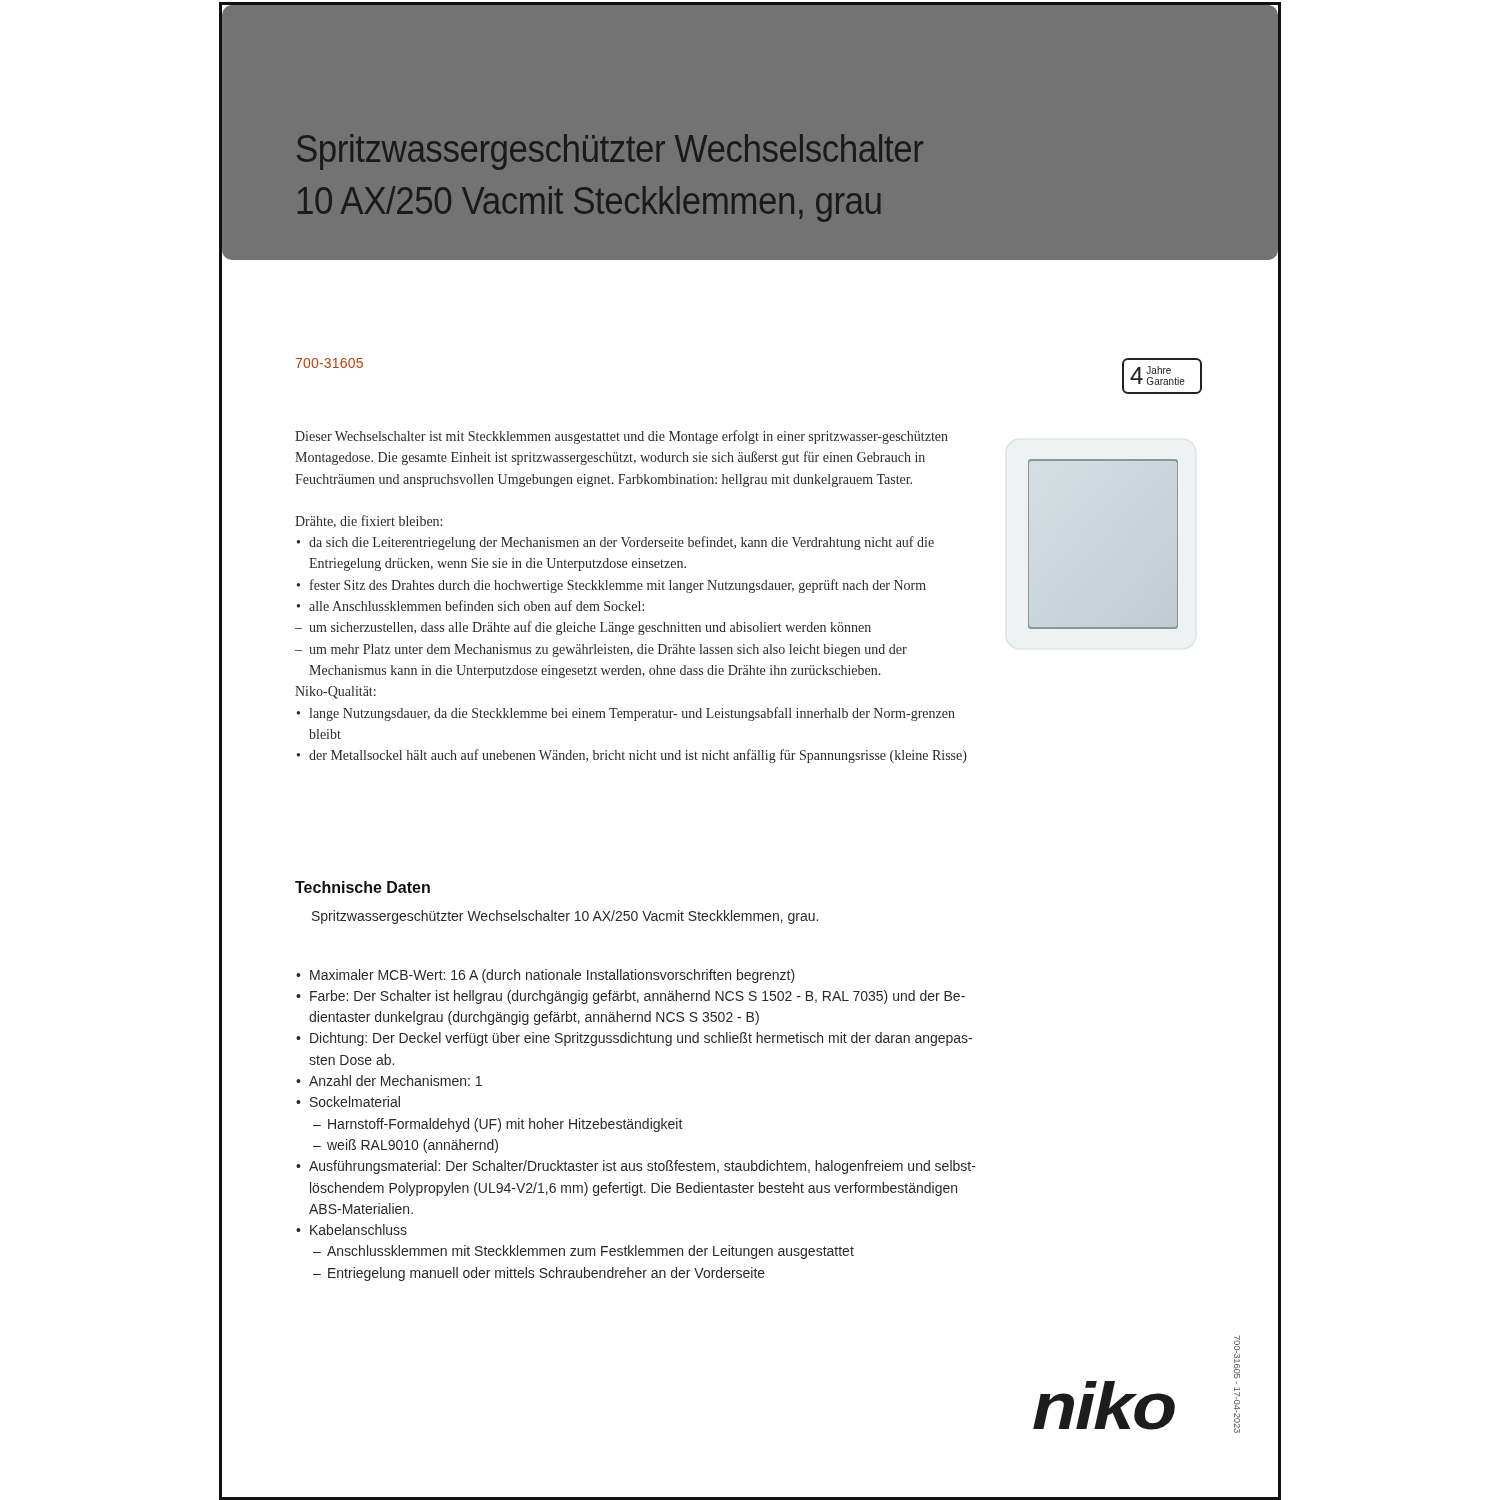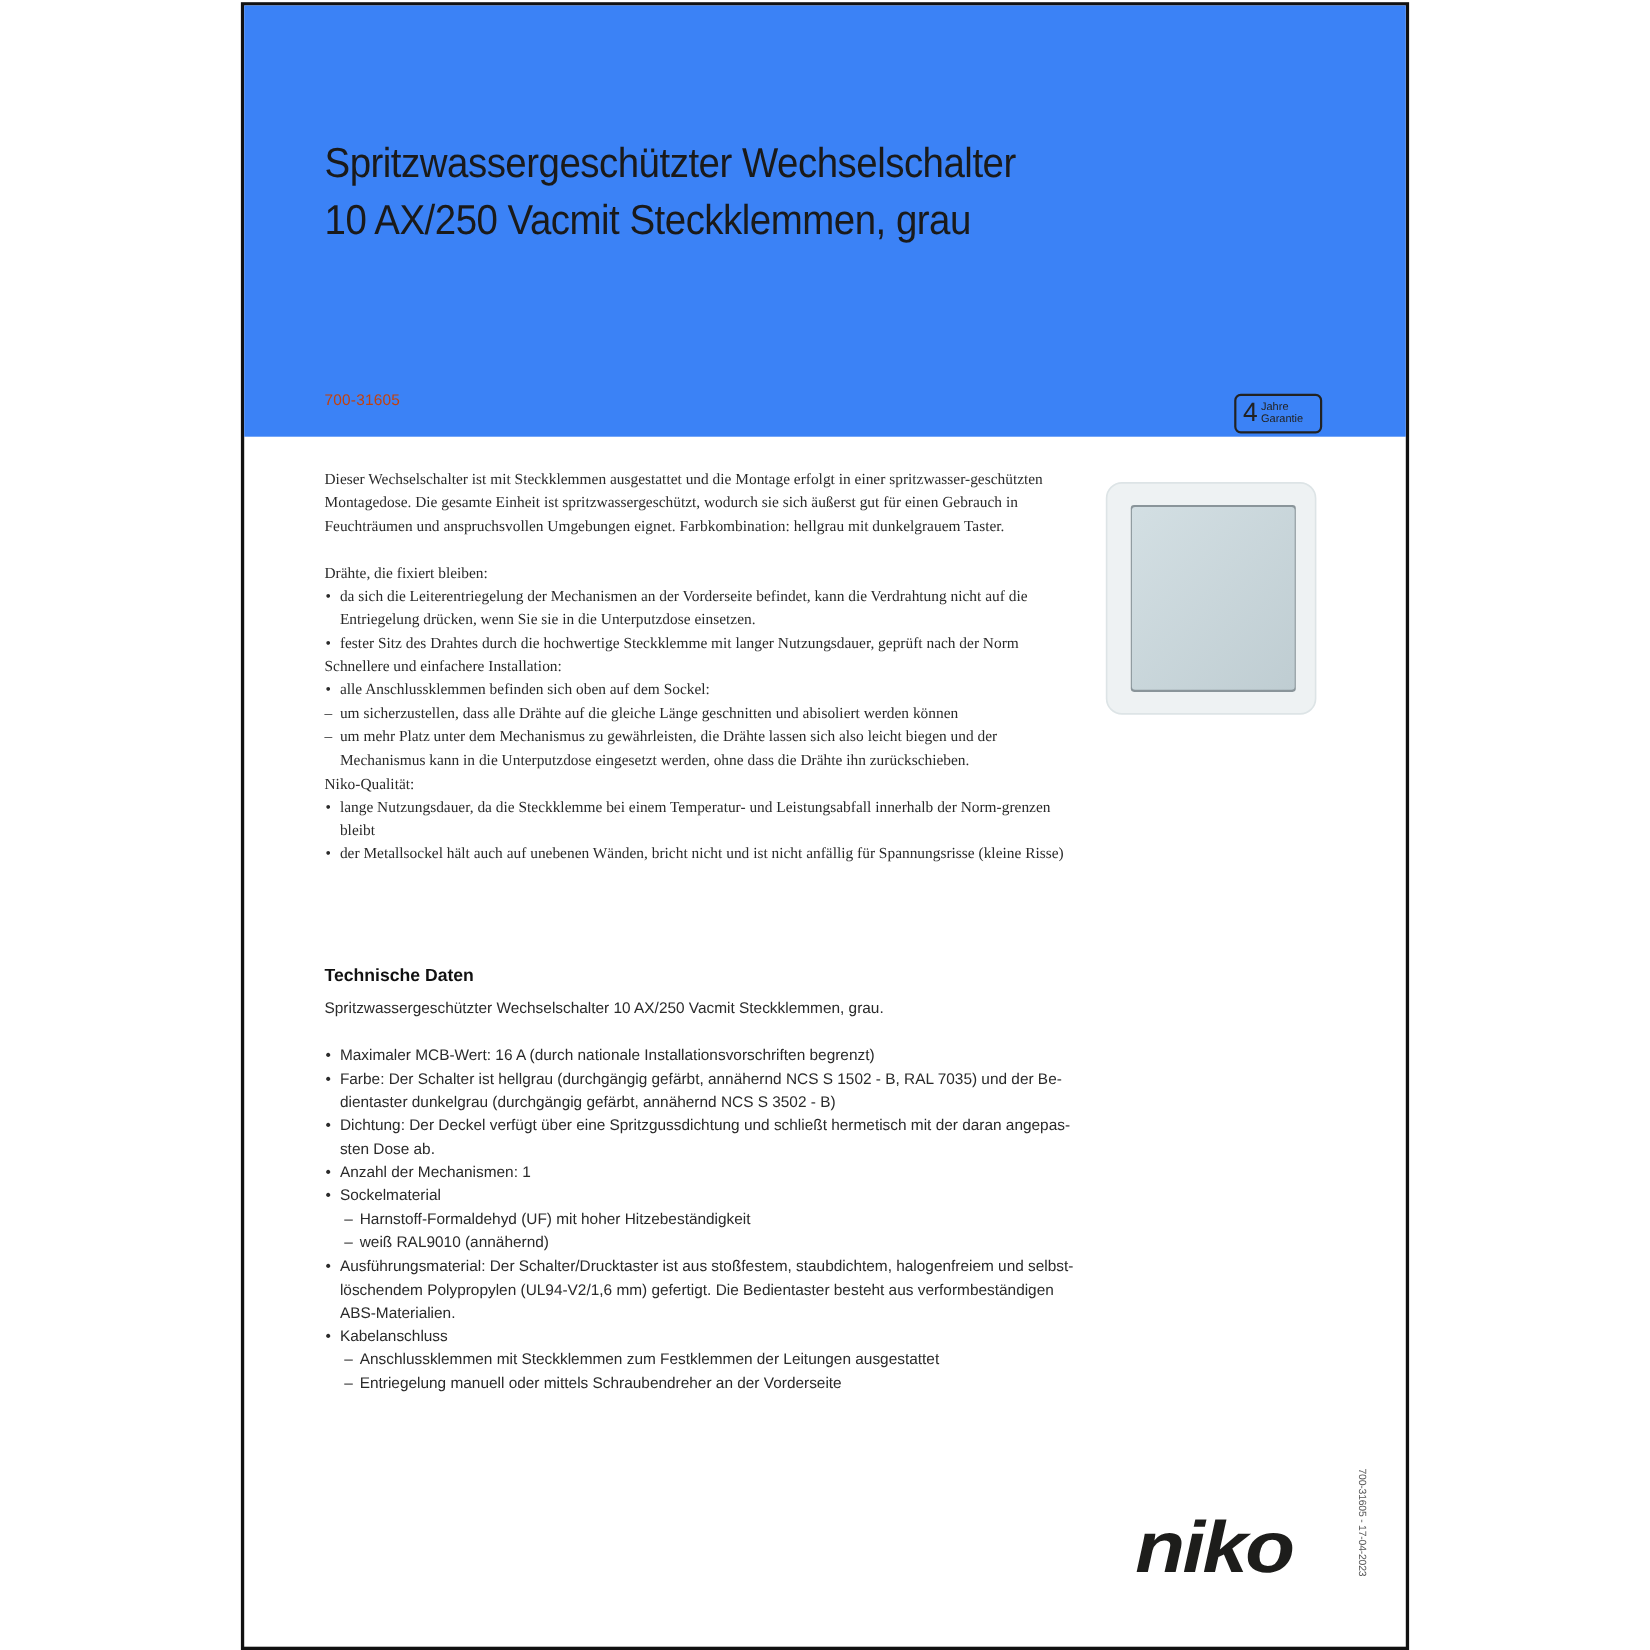--- a/index.html
+++ b/index.html
@@ -2,22 +2,23 @@
 <html><head>
   <meta charset="utf-8">
   <style>
     html, body { margin: 0; padding: 0; background: #ffffff; }
     body { width: 1500px; height: 1500px; position: relative; overflow: hidden; }
     .page {
       position: absolute; left: 219px; top: 2px; width: 1056px; height: 1492px;
       border: 3px solid #111111; background: #ffffff; box-sizing: content-box;
     }
     .header-band {
-      position: absolute; left: 0; top: 0; width: 100%; height: 392px;
-      background: #3b82f6;
+      position: absolute; left: 0; top: 0; width: 100%; height: 255px;
+      background: #737373;
+      border-radius: 10px;
     }
     .title {
       position: absolute; left: 73px; top: 118px; width: 900px;
       font-family: "Liberation Sans", sans-serif; font-weight: 300;
       font-size: 38px; line-height: 52px; color: #1a1a1a;
       letter-spacing: -0.5px; transform: scaleX(0.92); transform-origin: left top;
     }
     .title span { display: block; }
     .article-no {
       position: absolute; left: 73px; top: 350px;
@@ -51,21 +52,21 @@
     .dash2 .mark { position: absolute; left: 18px; }
     .section-title {
       font-family: "Liberation Sans", sans-serif; font-weight: 700;
       font-size: 16px; color: #111; margin: 0;
     }
     .tech {
       position: absolute; left: 73px; top: 872px; width: 690px;
       font-family: "Liberation Sans", sans-serif; font-size: 14px;
       line-height: 21.3px; color: #2a2a2a;
     }
-    .tech p { margin: 0; }
+    .tech p { margin: 16px; }
     .side-ref {
       position: absolute; left: 1010px; top: 1330px;
       writing-mode: vertical-rl; font-family: "Liberation Sans", sans-serif;
       font-size: 9.5px; color: #555; letter-spacing: -0.2px;
     }
     .logo {
       position: absolute; left: 810px; top: 1368px;
       font-family: "Liberation Sans", sans-serif; font-weight: 700; font-style: italic;
       font-size: 66px; line-height: 66px; color: #1d1d1b; letter-spacing: -2px;
       transform: scaleX(1.12); transform-origin: left top;
@@ -103,21 +104,20 @@
     <rect x="26" y="26" width="150" height="170" rx="3" fill="#8a959a"></rect>
     <rect x="27" y="28" width="148" height="166" rx="3" fill="url(#rk)"></rect>
   </svg>
 
   <div class="body-text">
     <p>Dieser Wechselschalter ist mit Steckklemmen ausgestattet und die Montage erfolgt in einer spritzwasser-geschützten Montagedose. Die gesamte Einheit ist spritzwassergeschützt, wodurch sie sich äußerst gut für einen Gebrauch in Feuchträumen und anspruchsvollen Umgebungen eignet. Farbkombination: hellgrau mit dunkelgrauem Taster.</p>
     <div class="gap"></div>
     <p>Drähte, die fixiert bleiben:</p>
     <div class="bullet">da sich die Leiterentriegelung der Mechanismen an der Vorderseite befindet, kann die Verdrahtung nicht auf die Entriegelung drücken, wenn Sie sie in die Unterputzdose einsetzen.</div>
     <div class="bullet">fester Sitz des Drahtes durch die hochwertige Steckklemme mit langer Nutzungsdauer, geprüft nach der Norm</div>
-    <p>Schnellere und einfachere Installation:</p>
     <div class="bullet">alle Anschlussklemmen befinden sich oben auf dem Sockel:</div>
     <div class="dash"><span class="mark">–</span><span>um sicherzustellen, dass alle Drähte auf die gleiche Länge geschnitten und abisoliert werden können</span></div>
     <div class="dash"><span class="mark">–</span><span>um mehr Platz unter dem Mechanismus zu gewährleisten, die Drähte lassen sich also leicht biegen und der Mechanismus kann in die Unterputzdose eingesetzt werden, ohne dass die Drähte ihn zurückschieben.</span></div>
     <p>Niko-Qualität:</p>
     <div class="bullet">lange Nutzungsdauer, da die Steckklemme bei einem Temperatur- und Leistungsabfall innerhalb der Norm-grenzen bleibt</div>
     <div class="bullet">der Metallsockel hält auch auf unebenen Wänden, bricht nicht und ist nicht anfällig für Spannungsrisse (kleine Risse)</div>
   </div>
 
   <div class="tech">
     <h2 class="section-title">Technische Daten</h2>

